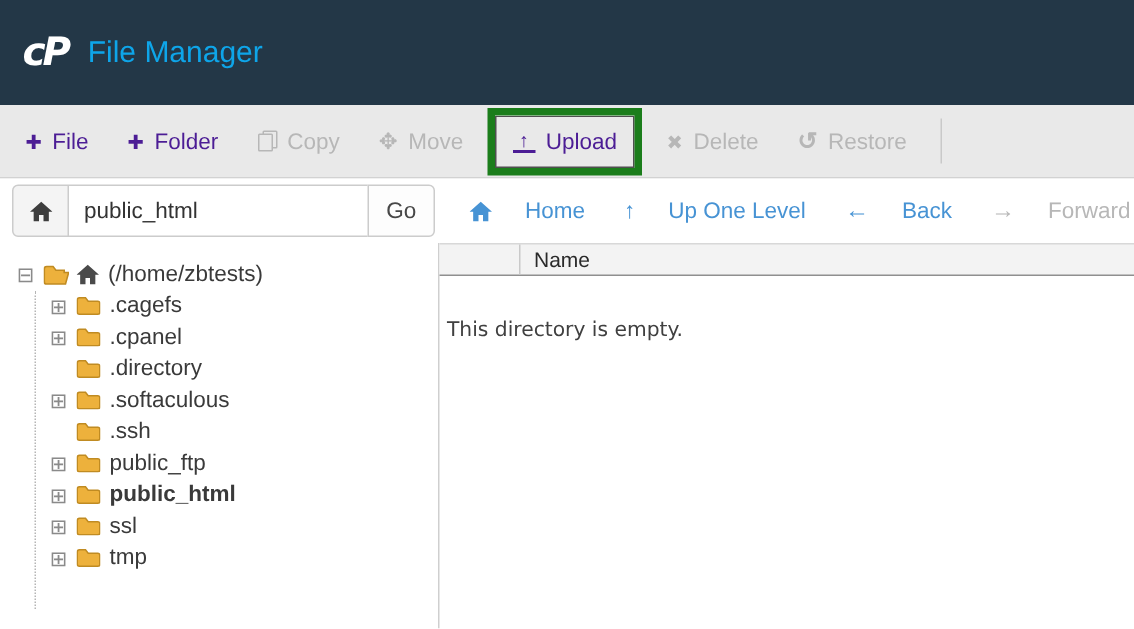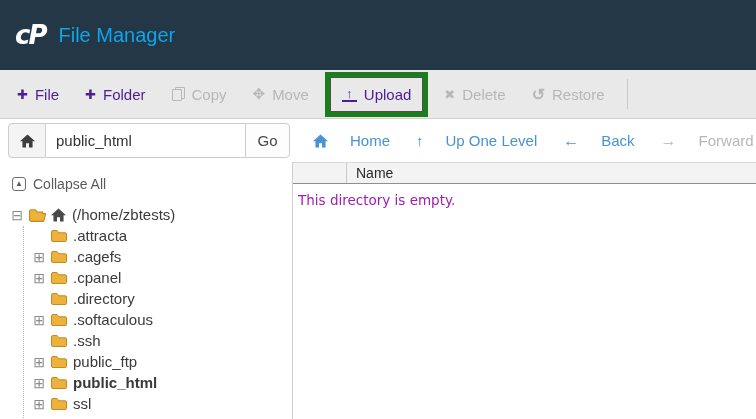--- a/index.html
+++ b/index.html
@@ -105,21 +105,21 @@
   .homemini { fill:#4a4a4a; flex:none; }
 
   .main { flex:1; border-left:1px solid #cfcfcf; display:flex; flex-direction:column; min-width:0; }
   .listheader {
     height:22px; background:#f3f3f3; border-top:1px solid #d8d8d8;
     border-bottom:1px solid #8f8f8f; display:flex; align-items:center;
     font-size:14px; color:#2a2a2a; flex:none;
   }
   .chkcol { width:54px; height:100%; border-right:1px solid #c9c9c9; flex:none; }
   .namecol { padding-left:9px; cursor:pointer; }
-  .emptymsg { padding:8px 0 0 5px; font-size:13.5px; color:#a21caf; font-family:"DejaVu Sans", sans-serif; }
+  .emptymsg { padding:8px 0 0 5px; font-size:13.5px; color:#404040; font-family:"DejaVu Sans", sans-serif;margin-top:20px; }
 </style>
 </head>
 <body>
 
 <svg width="0" height="0" style="position:absolute">
   <defs>
     <g id="sym-house">
         <path d="M8 0 L16 7.2 L13.4 7.2 L13.4 14 L9.6 14 L9.6 9.4 L6.4 9.4 L6.4 14 L2.6 14 L2.6 7.2 L0 7.2 Z"></path>
       </g>
     <g id="sym-folder">
@@ -210,41 +210,30 @@
         <span class="ic ic-reload"></span>
         <span>Reload</span>
       </a>
 
     </nav>
   </div>
 
   <div class="content">
 
     <aside class="sidebar">
-      <div class="collapse-all">
-        <span class="ic-collapse"></span>
-        <span>Collapse All</span>
-      </div>
       <div class="tree">
         <div class="trow">
           <span class="exp minus"></span>
           <svg class="foldersvg" width="17" height="14" viewBox="0 0 16 13">
               <use href="#sym-folder-open"></use>
             </svg>
           <svg class="homemini" width="15" height="14" viewBox="0 0 16 14">
               <use href="#sym-house"></use>
             </svg>
           <span class="tlabel">(/home/zbtests)</span>
-        </div>
-        <div class="trow child">
-          <span class="exp"></span>
-          <svg class="foldersvg" width="16" height="13" viewBox="0 0 16 13">
-              <use href="#sym-folder"></use>
-            </svg>
-          <span class="tlabel">.attracta</span>
         </div>
         <div class="trow child">
           <span class="exp plus"></span>
           <svg class="foldersvg" width="16" height="13" viewBox="0 0 16 13">
               <use href="#sym-folder"></use>
             </svg>
           <span class="tlabel">.cagefs</span>
         </div>
         <div class="trow child">
           <span class="exp plus"></span>

